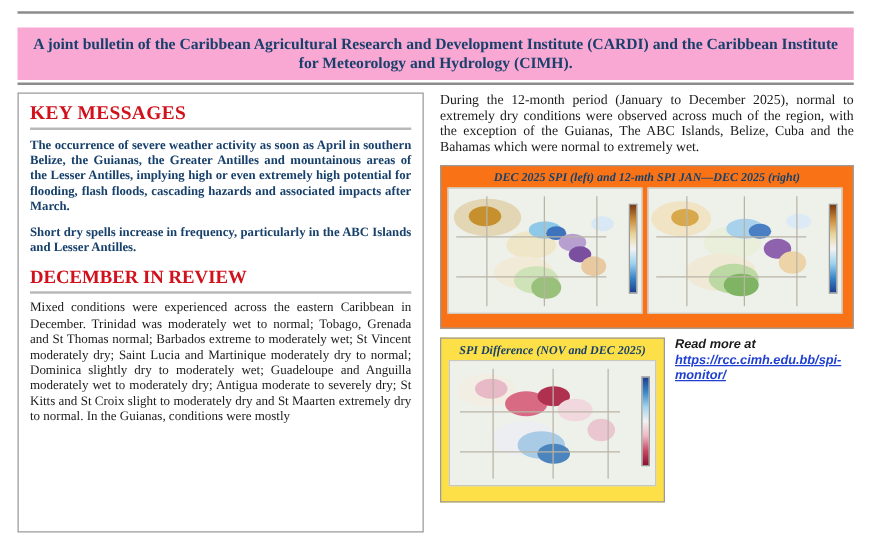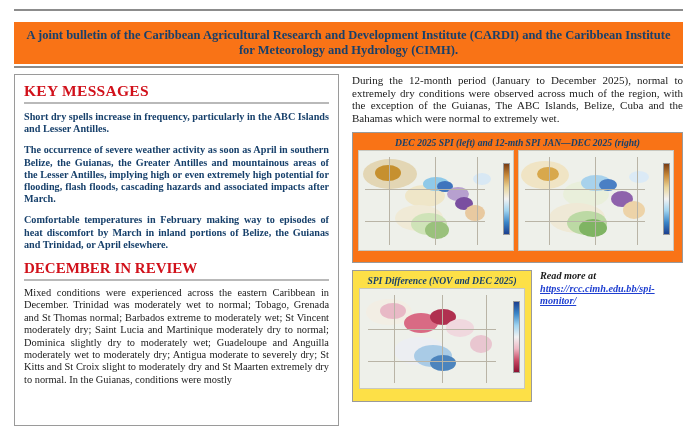--- a/index.html
+++ b/index.html
@@ -33,21 +33,21 @@
     width: 669px; height: 2px;
     background: #8c8c8c;
   }
   
   .banner {
     position: absolute;
     left: 14px;
     top: 22px;
     width: 669px;
     height: 42px;
-    background: #f97316;
+    background: #f9a8d4;
     box-sizing: border-box;
     display: flex;
     align-items: center;
     justify-content: center;
     padding: 0 10px;
   }
   .banner-text {
     color: #18406b;
     font-family: "Liberation Serif", serif;
     font-weight: bold;
@@ -218,21 +218,21 @@
   .mix-para {
     color: #1a1a1a;
     font-family: "Liberation Serif", serif;
     font-size: 10.4px;
     line-height: 12.6px;
     text-align: justify;
     margin: 0 0 8px 0;
   }
   .readmore {
     color: #1a1a1a;
-    font-family: Liberation Serif, serif;
+    font-family: Liberation Sans, sans-serif;
     font-weight: bold;
     font-style: italic;
     font-size: 10.2px;
     line-height: 12.4px;
     margin: 0;
   }
   .readmore a {
     color: #1f3fd0;
     text-decoration: underline;
     font-weight: bold;
@@ -249,23 +249,22 @@
 
   <div class="banner">
     <div class="banner-text">A joint bulletin of the Caribbean Agricultural Research and Development Institute (CARDI) and the Caribbean Institute for Meteorology and Hydrology (CIMH).</div>
   </div>
   <div class="banner-under"></div>
 
   <div class="left-col">
     <div class="km-title">KEY MESSAGES</div>
     <div class="km-rule"></div>
 
+    <p class="km-para">The occurrence of severe weather activity as soon as April in southern Belize, the Guianas, the Greater Antilles and mountainous areas of the Lesser Antilles, implying high or even extremely high potential for flooding, flash floods, cascading hazards and associated impacts after March.</p>
     <p class="km-para">Short dry spells increase in frequency, particularly in the ABC Islands and Lesser Antilles.</p>
-    <p class="km-para">The occurrence of severe weather activity as soon as April in southern Belize, the Guianas, the Greater Antilles and mountainous areas of the Lesser Antilles, implying high or even extremely high potential for flooding, flash floods, cascading hazards and associated impacts after March.</p>
-    <p class="km-para">Comfortable temperatures in February making way to episodes of heat discomfort by March in inland portions of Belize, the Guianas and Trinidad, or April elsewhere.</p>
 
     <div class="dr-title">DECEMBER IN REVIEW</div>
     <div class="dr-rule"></div>
     <p class="dr-para">Mixed conditions were experienced across the eastern Caribbean in December. Trinidad was moderately wet to normal; Tobago, Grenada and St Thomas normal; Barbados extreme to moderately wet; St Vincent moderately dry; Saint Lucia and Martinique moderately dry to normal; Dominica slightly dry to moderately wet; Guadeloupe and Anguilla moderately wet to moderately dry; Antigua moderate to severely dry; St Kitts and St Croix slight to moderately dry and St Maarten extremely dry to normal. In the Guianas, conditions were mostly</p>
   </div>
 
   <div class="right-col">
 
     <p class="intro-para">During the 12-month period (January to December 2025), normal to extremely dry conditions were observed across much of the region, with the exception of the Guianas, The ABC Islands, Belize, Cuba and the Bahamas which were normal to extremely wet.</p>
 

